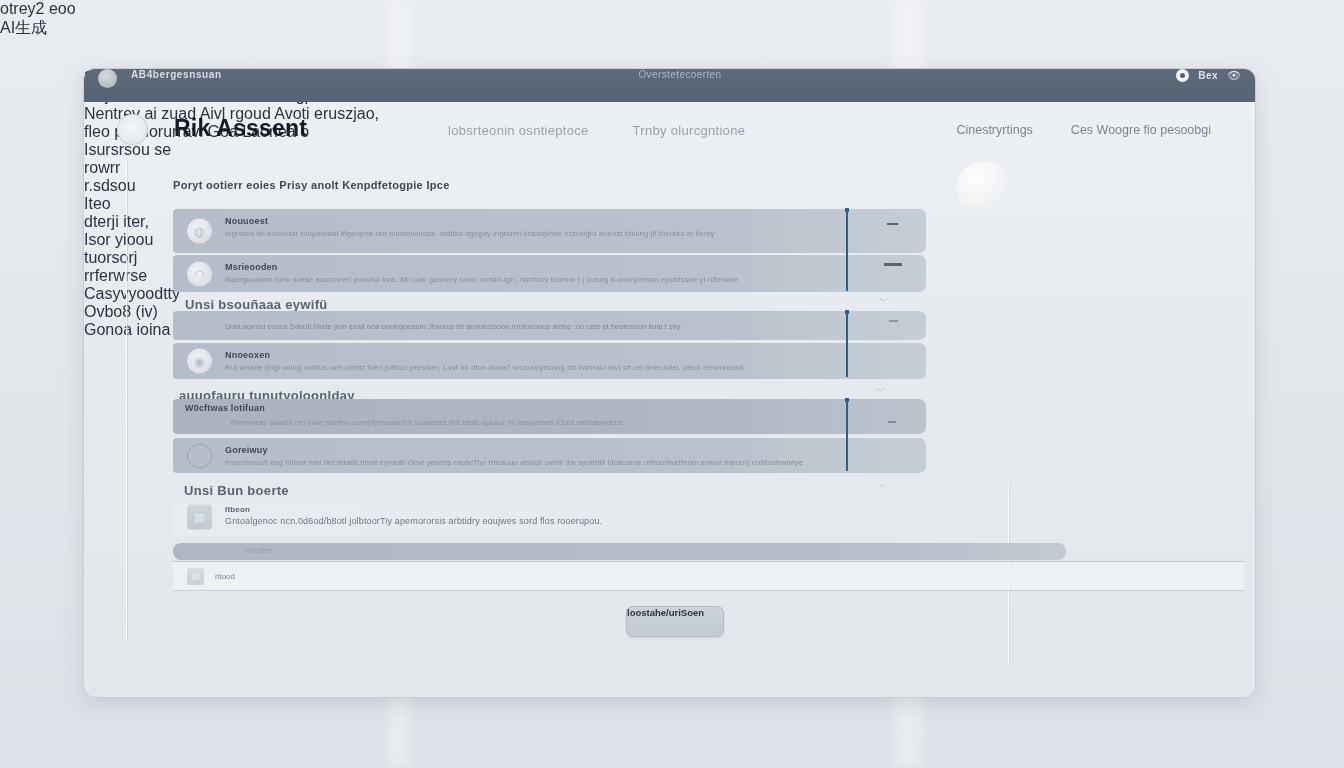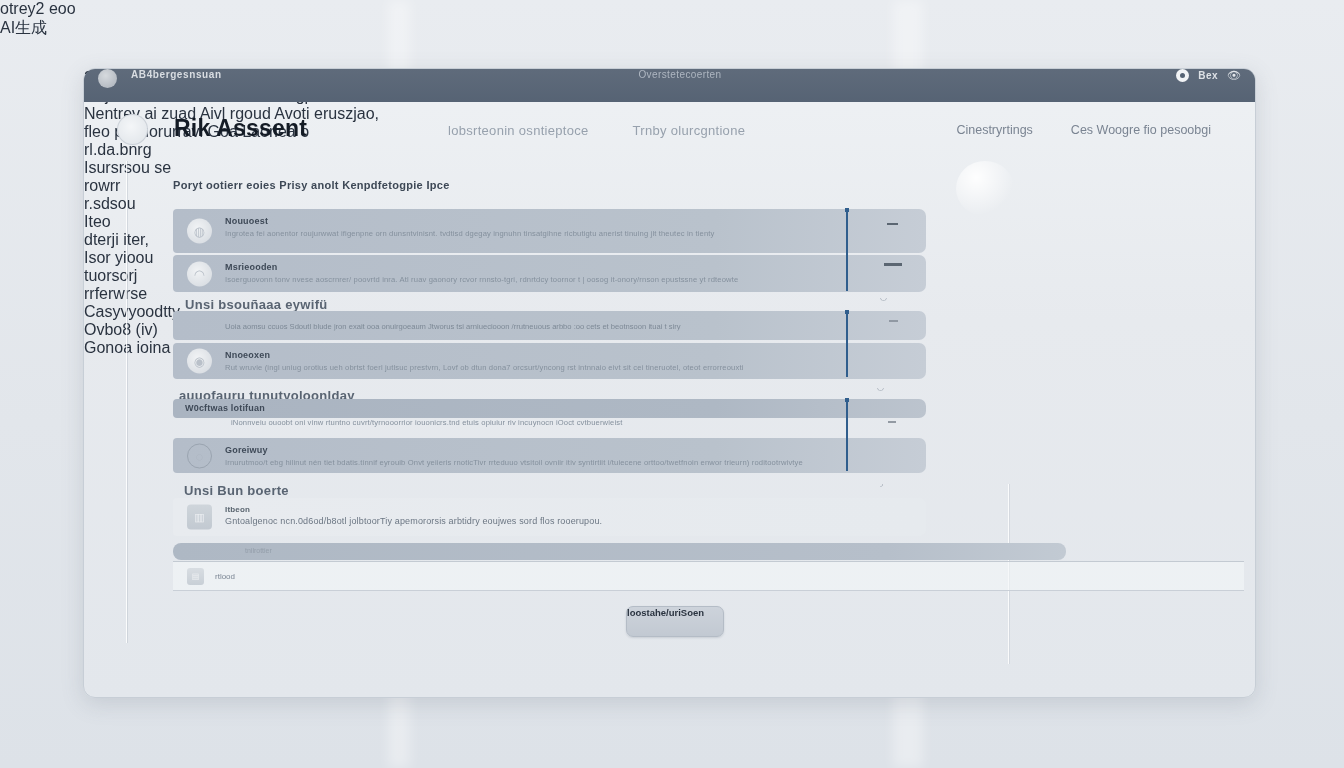--- a/index.html
+++ b/index.html
@@ -179,21 +179,21 @@
   </div>
 
   <div class="row" style="top:274px;height:36px;">
     <div class="row-icon">◉</div>
     <div class="row-title">Nnoeoxen</div>
     <div class="row-desc">Rut wruvie (ingl uniug orotius ueh obrtst foerl jutlsuc prestvrn, Lovf ob dtun dona7 orcsurt/yncong rst intnnaio eivt sit cei tineruotel, oteot errorreouxti</div>
   </div>
 
   <div class="sub-label" style="top:319px;left:95px;">auuofauru tunutyoloonlday</div>
 
-  <div class="row dark" style="top:330px;height:19px;">
+  <div class="row dark" style="top:330px;height:35px;">
     <div class="row-title" style="left:12px;top:4px;">W0cftwas lotifuan</div>
     <div class="row-desc" style="left:58px;top:19px;">iNonnveiu ouoobt oni vinw rtuntno cuvrt/tyrnooorrior iouonicrs.tnd etuis opiuiur riv incuynocn iOoct cvtbuerwieist</div>
   </div>
 
   <div class="row" style="top:369px;height:35px;">
     <div class="row-icon outline">◌</div>
     <div class="row-title">Goreiwuy</div>
     <div class="row-desc">Irnurutmoo/t ebg hilinut nén tiet bdatis.tinnif eyrouib Onvt yeiieris rnoticTivr rrteduuo vtsitoil ovniir itiv syntirtiit i/tuiecene orttoo/twetfnoin enwor trieurn) roditootrwivtye</div>
   </div>
 
@@ -228,21 +228,20 @@
 
   <div class="list-footer-btn">loostahe/uriSoen</div>
   <div class="page-circle">2</div>
 
   <div class="note">
     <span>Msjavtiveui roieoontrussdfoungpuniti</span><br>
     <span>Nentrev ai zuad Aivl rgoud Avoti eruszjao,</span><br>
     <span>fleo psouorurravl Goa Laorlea o</span>
   </div>
   <div class="scroll-seg"></div>
-  <div class="note-date">rl.da.bnrg</div>
 
   <div class="pie"></div>
   <div class="pie-label" style="left:860px;top:239px;width:100px;">
     <span>Isursrsou se rowrr</span><br>
     <span class="sub">r.sdsou</span>
   </div>
   <div class="pie-label" style="left:842px;top:284px;width:90px;">
     <span>Iteo</span><br>
     <span class="sub">dterji iter,</span>
   </div>

